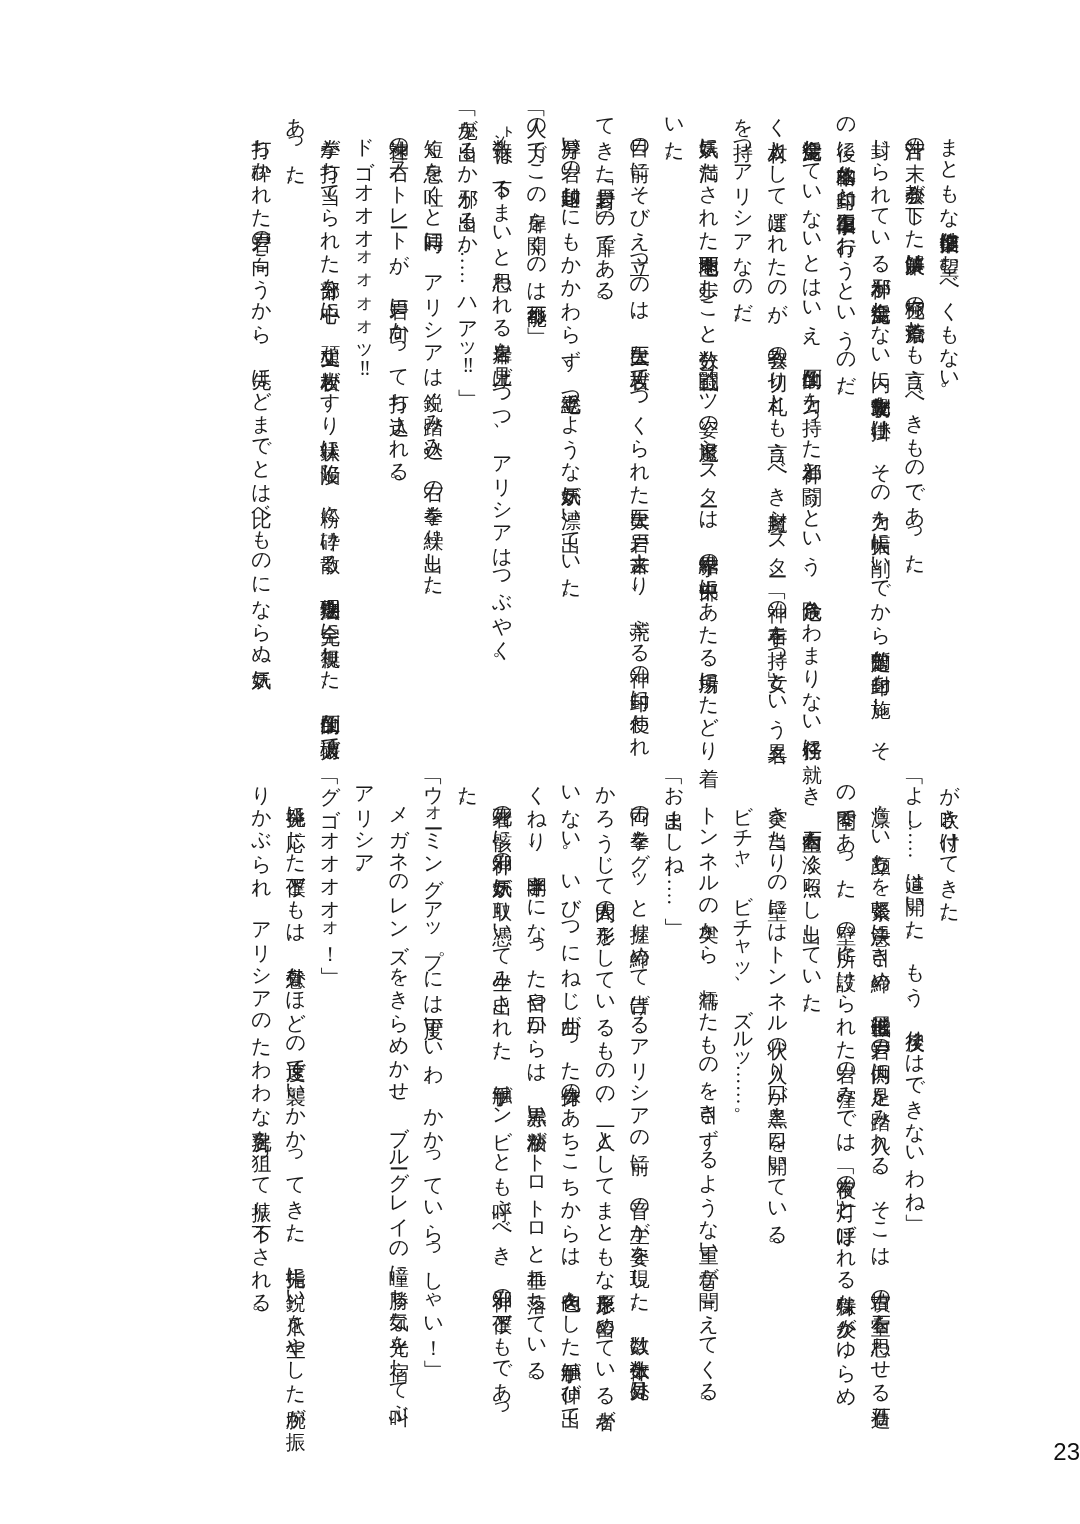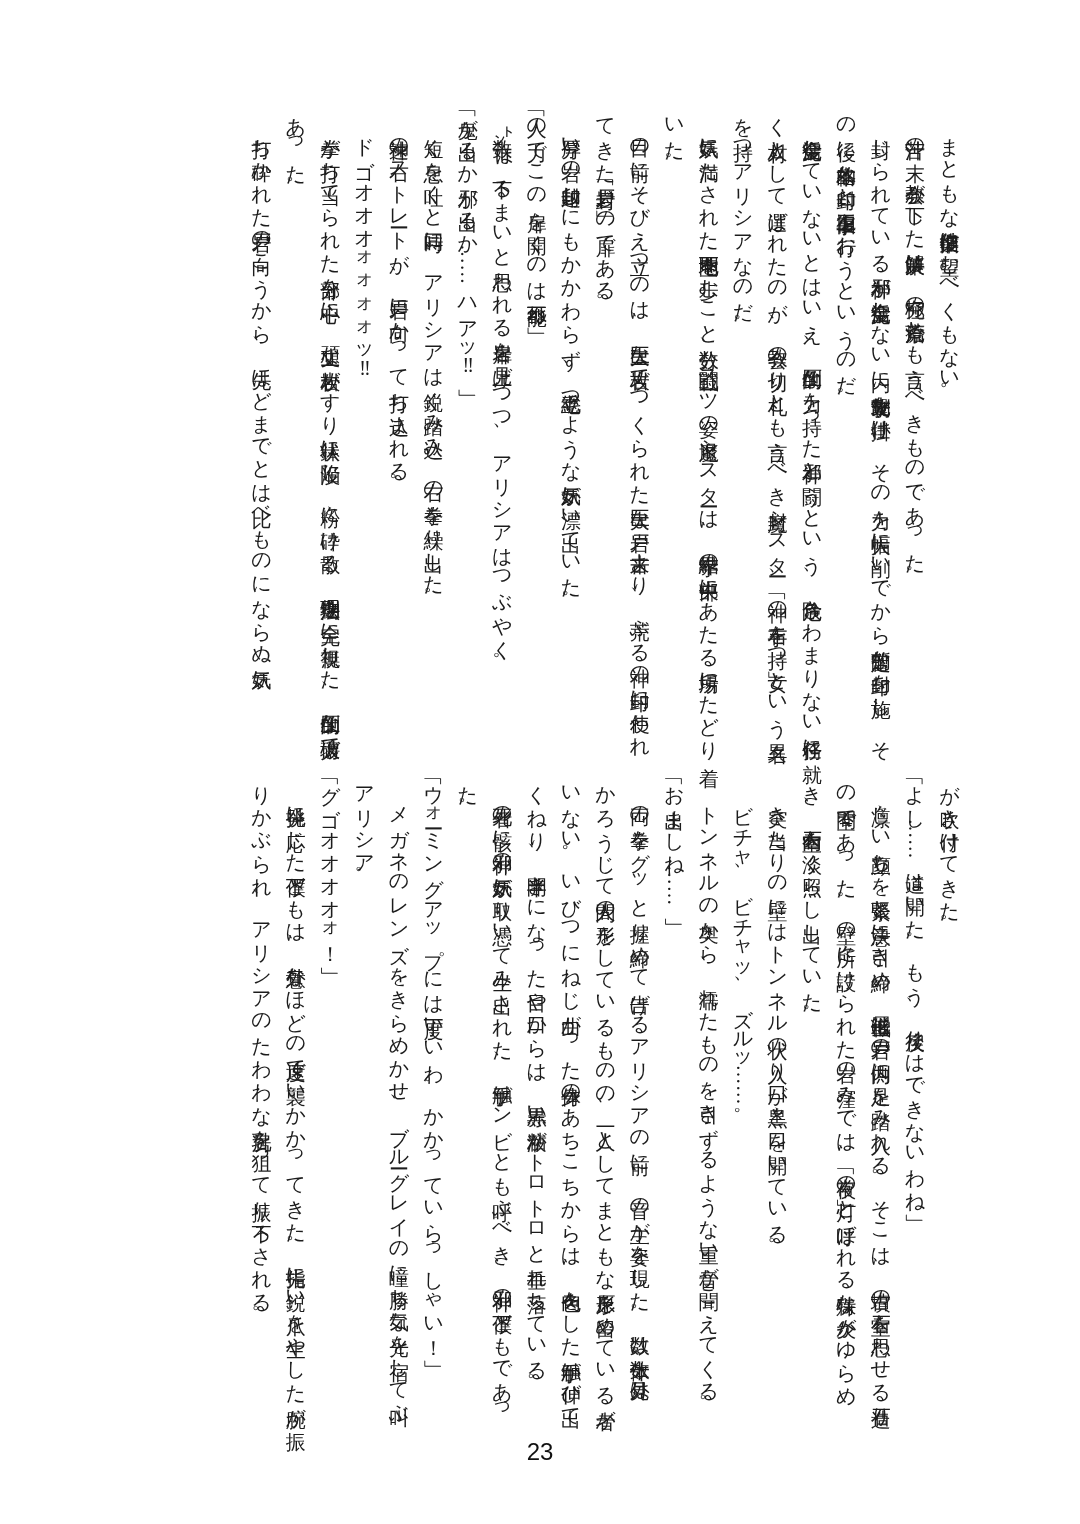--- a/index.html
+++ b/index.html
@@ -26,21 +26,21 @@
     margin:0; padding:0;
     font-size:20px;
     line-height:34.4px;   
     letter-spacing:0.3px;
     text-align:start;
   }
   .page-number {
     position:absolute;
     left:0; right:0;
     top:1438px;
-    text-align:center;
+    text-align:right;
     font-size:24px;
     font-family:"Liberation Sans","DejaVu Sans",sans-serif;
     color:#111111;
   }
 </style>
 </head>
 <body>
 
 <div class="page">
 

